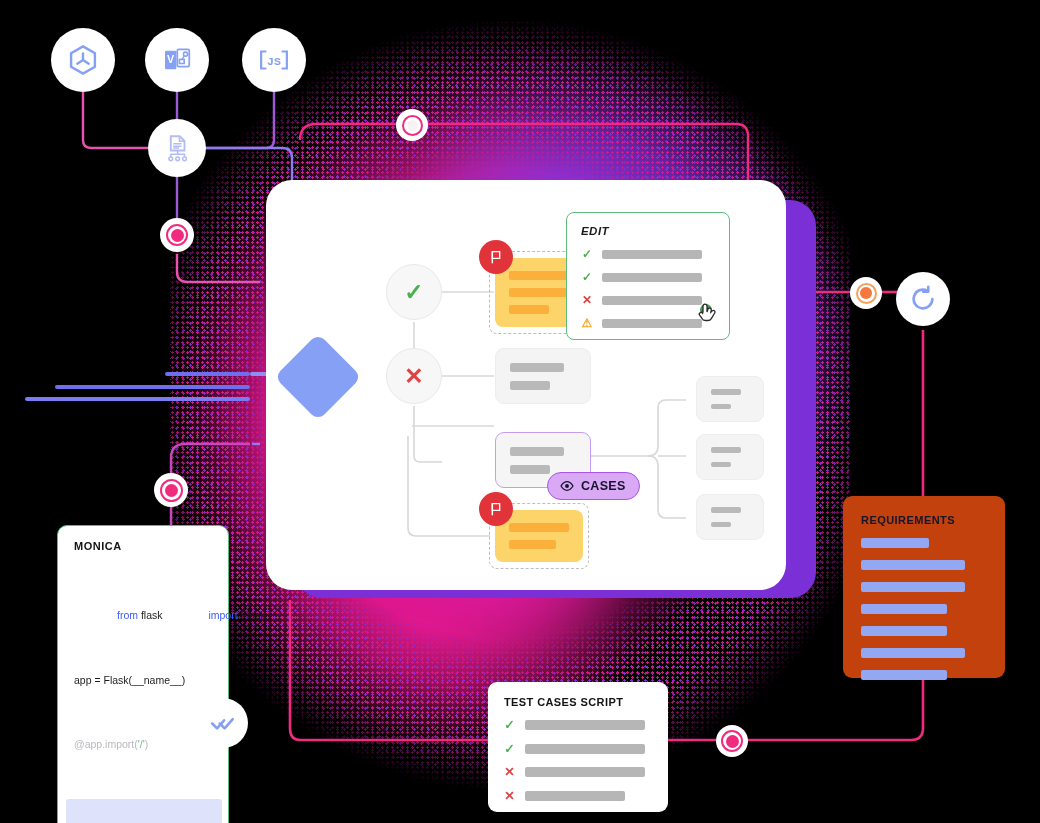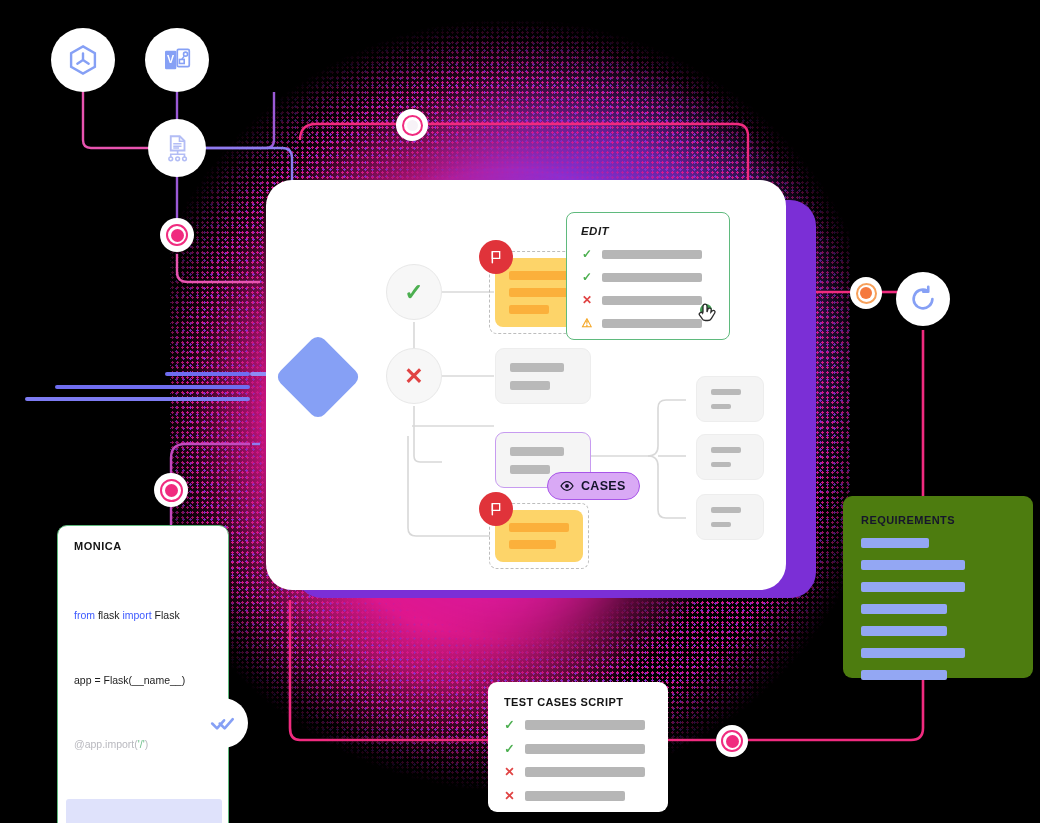--- a/index.html
+++ b/index.html
@@ -131,33 +131,33 @@
   .monica-label { font-size:12.5px; font-weight:bold; color:#14142b; letter-spacing:.3px; }
 
   
   .script-panel {
     position:absolute; left:57px; top:525px; width:172px;
     background:#fff; border:1.5px solid #5fba7d; border-radius:10px;
     padding:14px 14px 13px 16px; z-index:5;
   }
   .panel-title { font-size:11px; font-weight:bold; letter-spacing:.5px; color:#141414; }
   .code { font-size:10.5px; line-height:21.5px; color:#1d1d1d; white-space:pre; }
-  .code .kw { color:#3d5afe; }
+  .code .kw { color:#3d5afe;margin-left:43px; }
   .code .str { color:#6fbf8b; }
   .code .mut { color:#b9b9bf; }
   .hl { background:#dfe2fb; border-radius:3px; margin:0 -8px; padding:2px 8px; }
   .dblcheck {
     position:absolute; left:198px; top:698px; width:50px; height:50px;
     border-radius:50%; background:#fff; display:flex; align-items:center; justify-content:center;
     z-index:7;
   }
 
   .req-panel {
-    position:absolute; left:843px; top:496px; width:190px; height:182px;
-    background:#4d7c0f; border-radius:9px; padding:18px 32px 0 18px; z-index:5;
+    position:absolute; left:843px; top:496px; width:162px; height:182px;
+    background:#c2410c; border-radius:9px; padding:18px 32px 0 18px; z-index:5;
   }
   .req-title { font-size:11px; font-weight:bold; letter-spacing:.45px; color:#16162c; }
   .rbar { height:10px; border-radius:2px; background:#93a7f3; margin-top:12px; }
 
   .tc-panel {
     position:absolute; left:488px; top:682px; width:180px; height:130px;
     background:#fff; border-radius:9px; padding:14px 16px 0 16px; z-index:6;
   }
   .tc-title { font-size:11px; font-weight:bold; letter-spacing:.4px; color:#141414; }
   .tcrow { display:flex; align-items:center; gap:10px; margin-top:11px; }
@@ -223,20 +223,27 @@
     <svg width="32" height="32" viewBox="0 0 24 24">
       <rect x="3" y="5" width="8.5" height="14" rx="1" fill="#86a0f5"></rect>
       <text x="7.2" y="14.6" font-size="8" font-weight="bold" fill="#fff" text-anchor="middle" font-family="Liberation Sans">V</text>
       <rect x="12.2" y="4" width="9" height="13" rx="1" fill="none" stroke="#86a0f5" stroke-width="1.3"></rect>
       <circle cx="18.4" cy="7.6" r="1.5" fill="none" stroke="#86a0f5" stroke-width="1.2"></circle>
       <rect x="13.8" y="11.6" width="3.6" height="3" fill="none" stroke="#86a0f5" stroke-width="1.2"></rect>
       <path d="M17.4 9.1 L15.6 11.6" stroke="#86a0f5" stroke-width="1.1"></path>
     </svg>
   </div>
 
+  <div class="bubble" style="left:242px;top:28px;width:64px;height:64px;">
+    <svg width="34" height="34" viewBox="0 0 28 24">
+      <path d="M7 5 H3.4 V19 H7" fill="none" stroke="#86a0f5" stroke-width="1.8" stroke-linecap="round"></path>
+      <path d="M21 5 H24.6 V19 H21" fill="none" stroke="#86a0f5" stroke-width="1.8" stroke-linecap="round"></path>
+      <text x="14" y="16" font-size="9.5" font-weight="bold" fill="#86a0f5" text-anchor="middle" font-family="Liberation Mono">JS</text>
+    </svg>
+  </div>
 
   <div class="bubble" style="left:148px;top:119px;width:58px;height:58px;">
     <svg width="30" height="30" viewBox="0 0 24 24">
       <path d="M7 2.6 H14.2 L18 6.4 V14 H7 Z" fill="none" stroke="#b3bdf5" stroke-width="1.5"></path>
       <path d="M14 2.6 V6.6 H18" fill="none" stroke="#b3bdf5" stroke-width="1.3"></path>
       <path d="M9 8.6 H15.6 M9 10.6 H15.6 M9 12 H13.6" stroke="#b3bdf5" stroke-width="1.1"></path>
       <path d="M12.5 14 V17 M7 19.4 V17 H18 V19.4" fill="none" stroke="#b3bdf5" stroke-width="1.3"></path>
       <circle cx="7" cy="20.6" r="1.5" fill="none" stroke="#b3bdf5" stroke-width="1.2"></circle>
       <circle cx="12.5" cy="20.6" r="1.5" fill="none" stroke="#b3bdf5" stroke-width="1.2"></circle>
       <circle cx="18" cy="20.6" r="1.5" fill="none" stroke="#b3bdf5" stroke-width="1.2"></circle>

